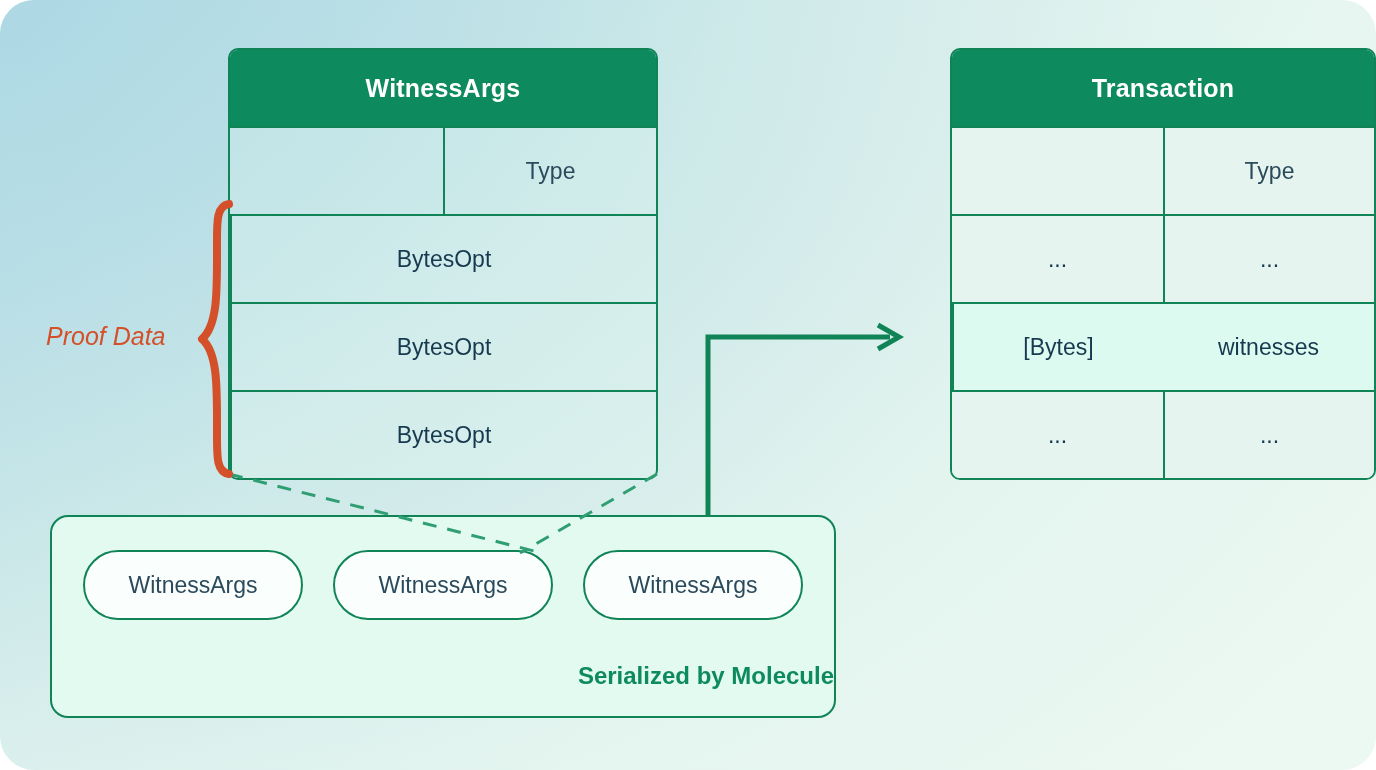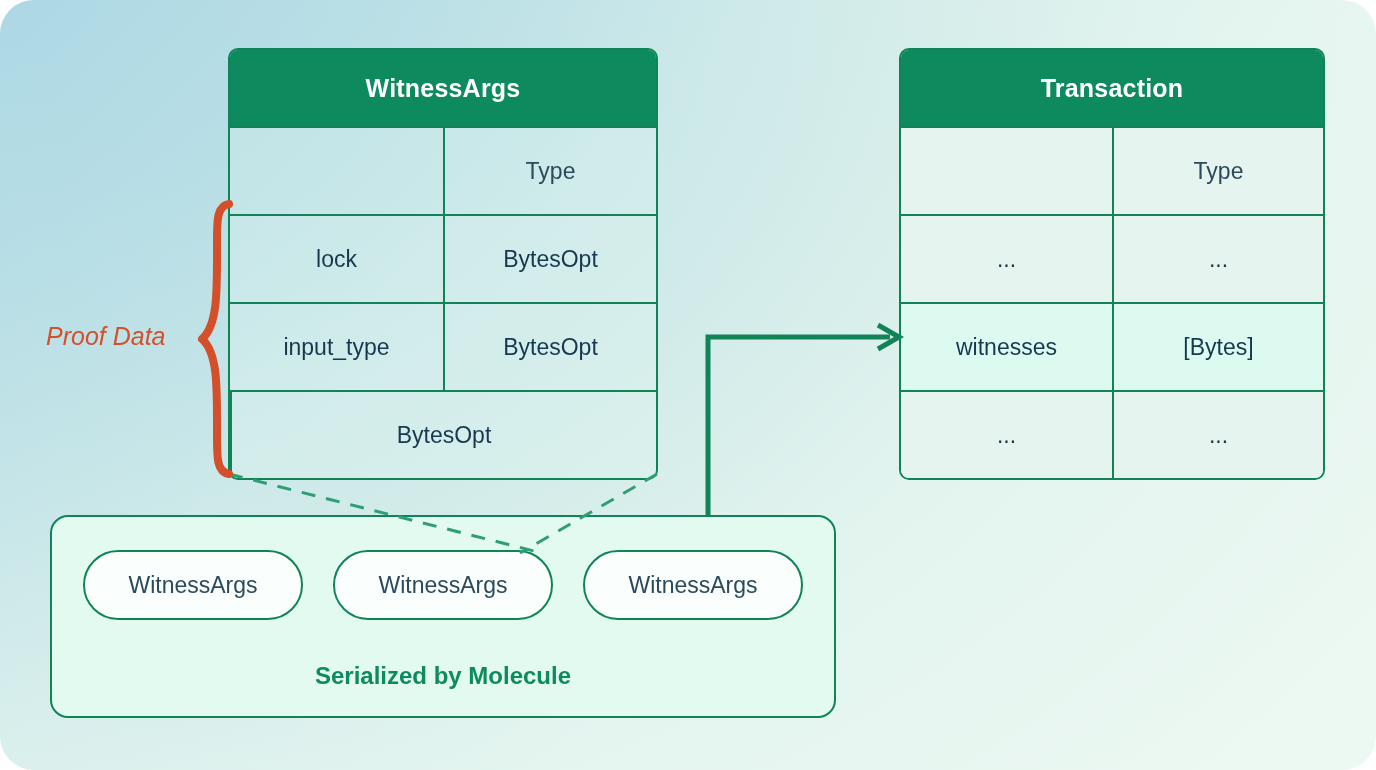--- a/index.html
+++ b/index.html
@@ -140,21 +140,21 @@
     justify-content: center;
     font-size: 23px;
     color: #2b4a5c;
     box-sizing: border-box;
   }
   .serial-caption {
     position: absolute;
     left: 0;
     top: 145px;
     width: 100%;
-    text-align: center;
+    text-align: right;
     font-size: 24px;
     font-weight: bold;
     color: #0e8a5f;
   }
 </style>
 </head>
 <body>
 
 <div class="canvas">
 
@@ -179,50 +179,48 @@
 
   <div class="table" id="witnessargs-table" style="left:228px; top:48px; width:430px;">
     <div class="table-head">WitnessArgs</div>
 
     <div class="trow header-row">
       <div class="tcell muted"></div>
       <div class="tcell right muted">Type</div>
     </div>
 
     <div class="trow">
-      <div class="tcell">lock</div>
       <div class="tcell right bold">BytesOpt</div>
     </div>
 
     <div class="trow">
-      <div class="tcell">input_type</div>
       <div class="tcell right bold">BytesOpt</div>
     </div>
 
     <div class="trow">
       <div class="tcell right bold">BytesOpt</div>
     </div>
   </div>
 
-  <div class="table" id="transaction-table" style="left:899px; top:48px; width:426px;">
+  <div class="table" id="transaction-table" style="left:950px; top:48px; width:426px;">
     <div class="table-head">Transaction</div>
 
     <div class="trow">
       <div class="tcell muted"></div>
       <div class="tcell right muted">Type</div>
     </div>
 
     <div class="trow">
       <div class="tcell">...</div>
       <div class="tcell right">...</div>
     </div>
 
     <div class="trow highlight">
+      <div class="tcell right bold">[Bytes]</div>
       <div class="tcell">witnesses</div>
-      <div class="tcell right bold">[Bytes]</div>
     </div>
 
     <div class="trow">
       <div class="tcell">...</div>
       <div class="tcell right">...</div>
     </div>
   </div>
 
   <div class="serial-box">
     <div class="pill-row">

